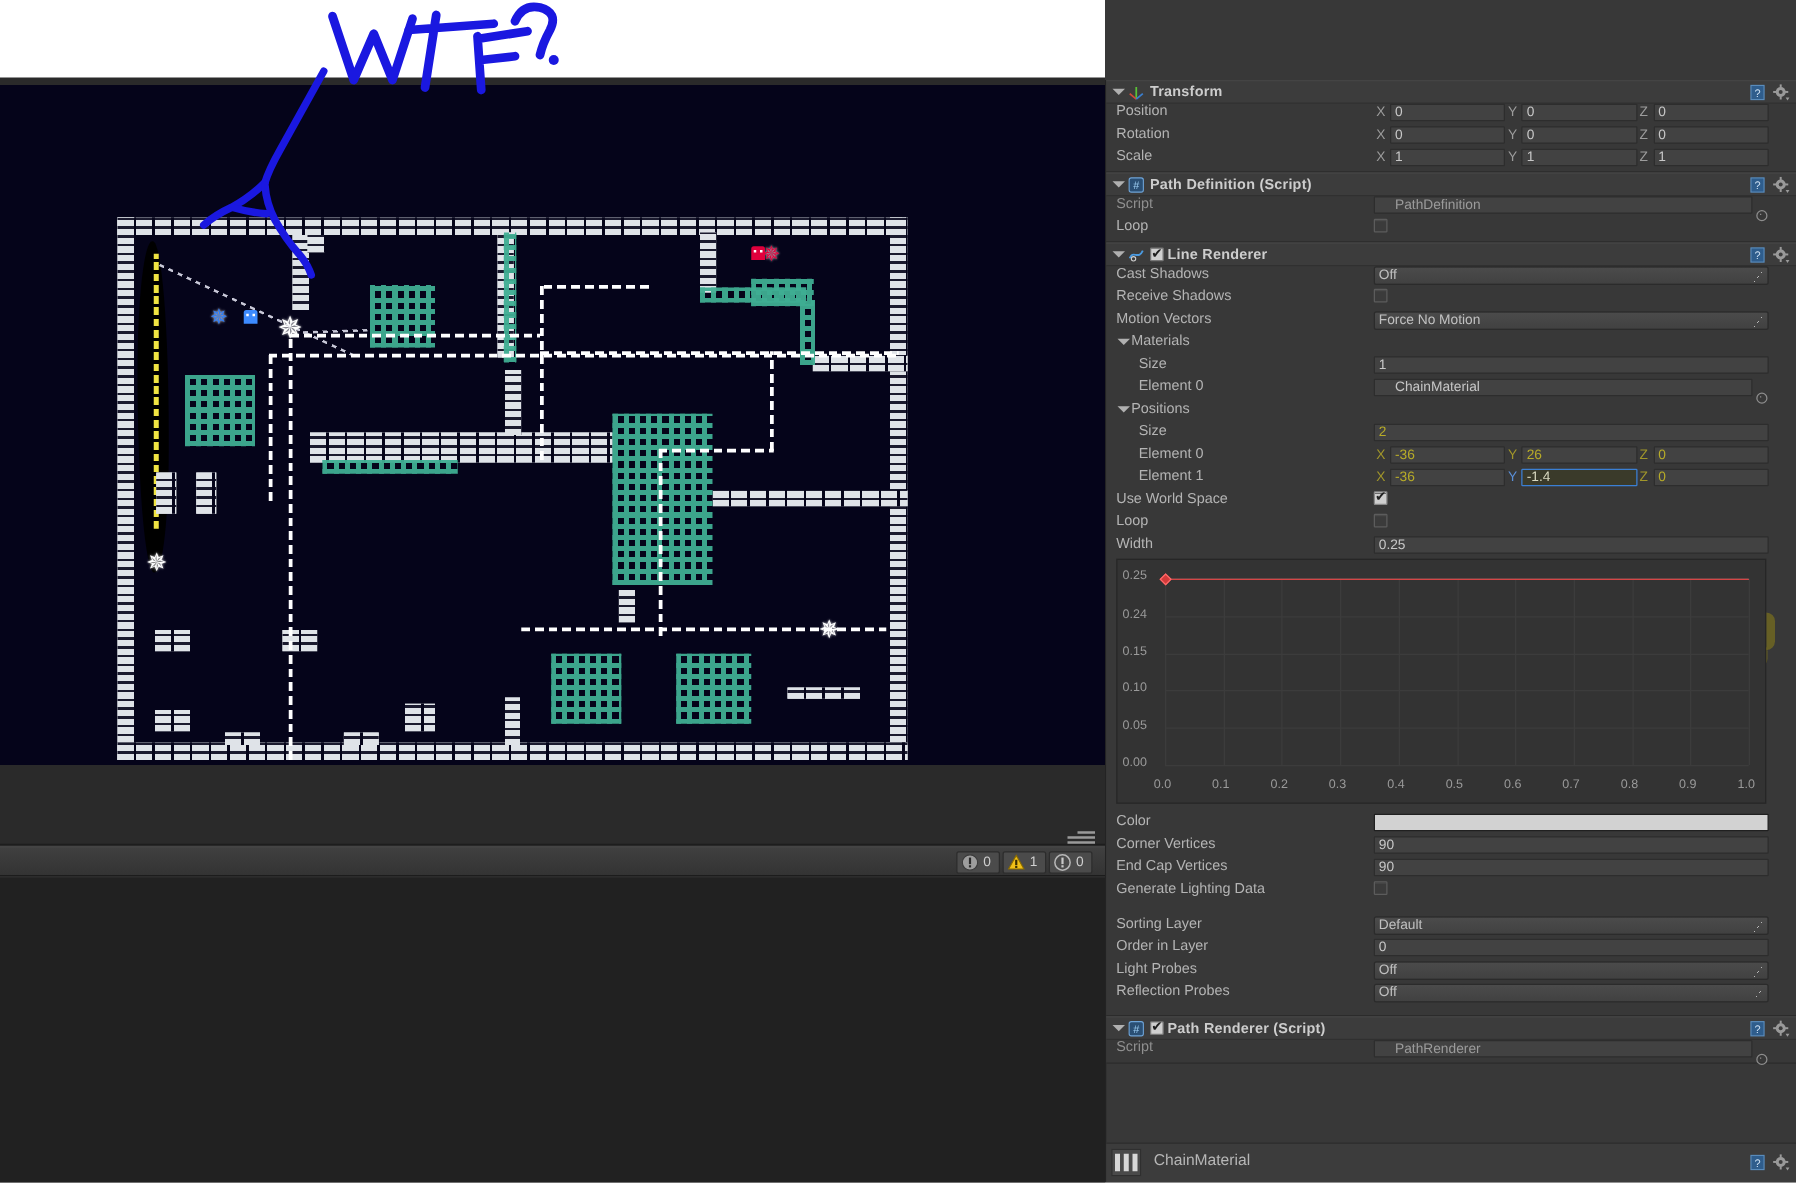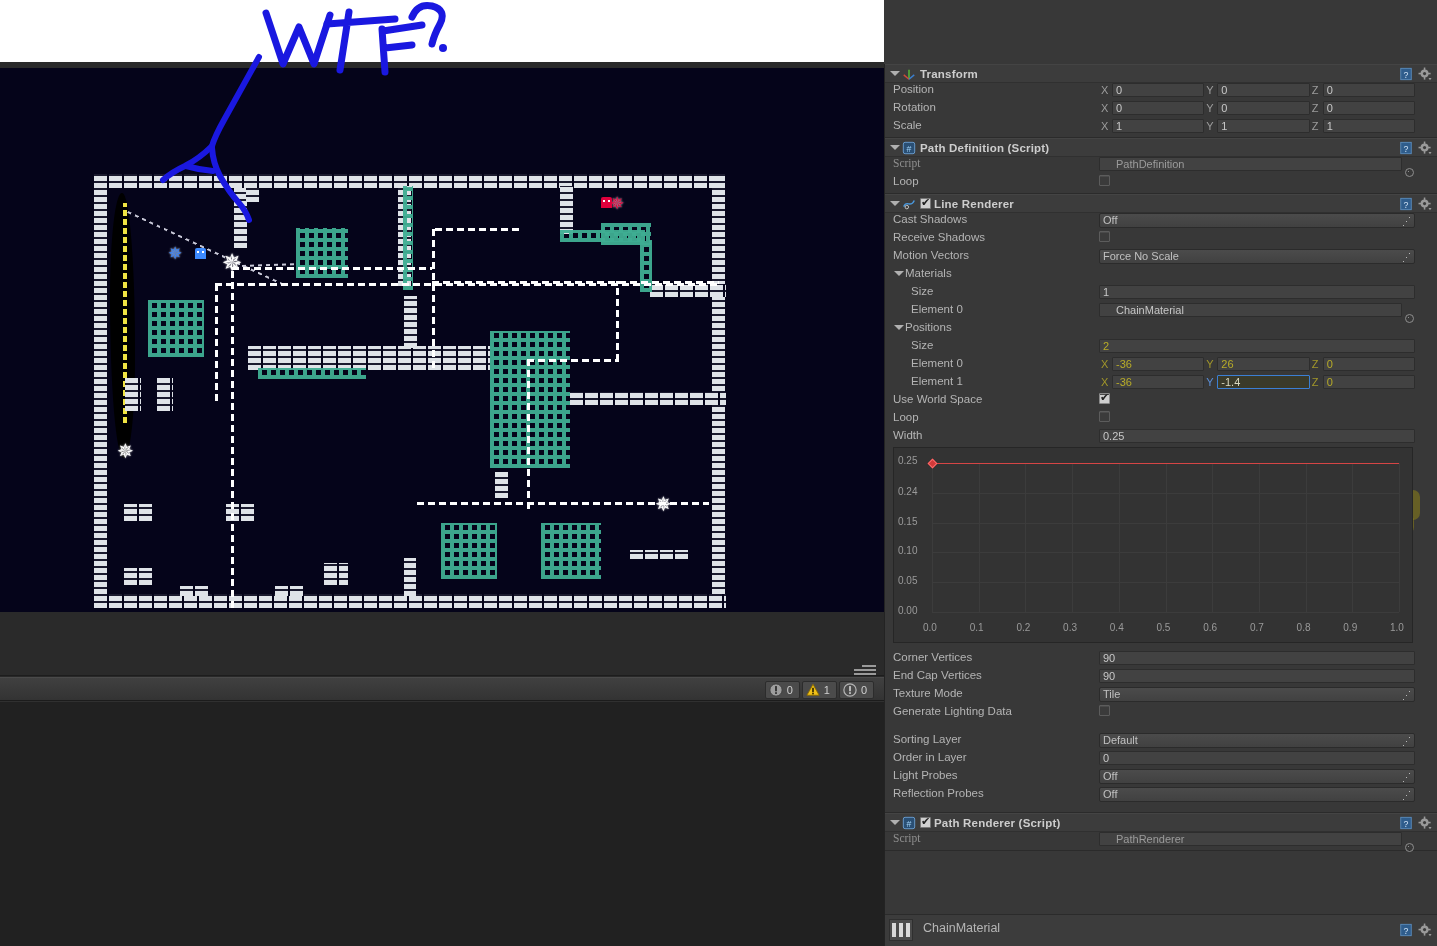--- a/index.html
+++ b/index.html
@@ -120,21 +120,21 @@
     border:1px solid #777; position:relative; flex:0 0 auto; border-radius:1px;
   }
   .hdr-check::after{
     content:"✔"; position:absolute; left:0px; top:-3px; font-size:11px; color:#1d1d1d;
   }
   .hdr-right { position:absolute; right:5px; top:2px; display:flex; gap:5px; align-items:center;}
   .ico-help, .ico-gear { width:14px; height:14px; display:block; }
 
   .row { height:18px; display:flex; align-items:flex-start; position:relative; padding-left:8px;}
   .row .lbl { color:#b4b4b4; font-size:11.5px; width:206px; flex:0 0 auto; white-space:nowrap;}
-  .row .lbl.dim { color:#8f8f8f;font-family:Liberation Serif, serif; }
+  .row .lbl.dim { color:#8f8f8f; }
   .row .lbl.i1 { padding-left:18px; }
   .row .fields { flex:1 1 auto; display:flex; align-items:center; gap:0; padding-right:22px;}
   .fld {
     height:14px; background:#424242; border:1px solid #2d2d2d; color:#c8c8c8;
     font-size:11px; line-height:12px; padding:0 3px; border-radius:1px; flex:1 1 auto;
     overflow:hidden; white-space:nowrap;
   }
   .axis { width:13px; color:#9c9c9c; font-size:11px; flex:0 0 auto; padding-left:2px;}
   .vec3 { display:flex; flex:1 1 auto; gap:0; }
   .vec3 .grp { display:flex; flex:1 1 0; align-items:center; }
@@ -510,21 +510,21 @@
       </div>
       <div class="row">
         <span class="lbl">Receive Shadows</span>
         <div class="fields">
           <span class="chk"></span>
         </div>
       </div>
       <div class="row">
         <span class="lbl">Motion Vectors</span>
         <div class="fields">
-          <span class="popup">Force No Scale</span>
+          <span class="popup">Force No Motion</span>
         </div>
       </div>
       <div class="row">
         <span class="lbl" style="display:flex;align-items:center;">
           <span class="foldout"></span>
           <span>Materials</span>
         </span>
       </div>
       <div class="row">
         <span class="lbl i1">Size</span>
@@ -654,35 +654,35 @@
             <span class="xtick" style="left:calc(60% - 9px);top:calc(100% + 10px);">0.6</span>
             <span class="xtick" style="left:calc(70% - 9px);top:calc(100% + 10px);">0.7</span>
             <span class="xtick" style="left:calc(80% - 9px);top:calc(100% + 10px);">0.8</span>
             <span class="xtick" style="left:calc(90% - 9px);top:calc(100% + 10px);">0.9</span>
             <span class="xtick" style="left:calc(100% - 9px);top:calc(100% + 10px);">1.0</span>
           </div>
         </div>
       </div>
 
       <div class="row">
+        <span class="lbl">Color</span>
+        <div class="fields">
+          <span class="colorfield" style="background:#d2d2d2;"></span>
+        </div>
+      </div>
+      <div class="row">
         <span class="lbl">Corner Vertices</span>
         <div class="fields">
           <span class="fld">90</span>
         </div>
       </div>
       <div class="row">
         <span class="lbl">End Cap Vertices</span>
         <div class="fields">
           <span class="fld">90</span>
-        </div>
-      </div>
-      <div class="row">
-        <span class="lbl">Texture Mode</span>
-        <div class="fields">
-          <span class="popup">Tile</span>
         </div>
       </div>
       <div class="row">
         <span class="lbl">Generate Lighting Data</span>
         <div class="fields">
           <span class="chk"></span>
         </div>
       </div>
       <div class="rowgap"></div>
       <div class="row">

